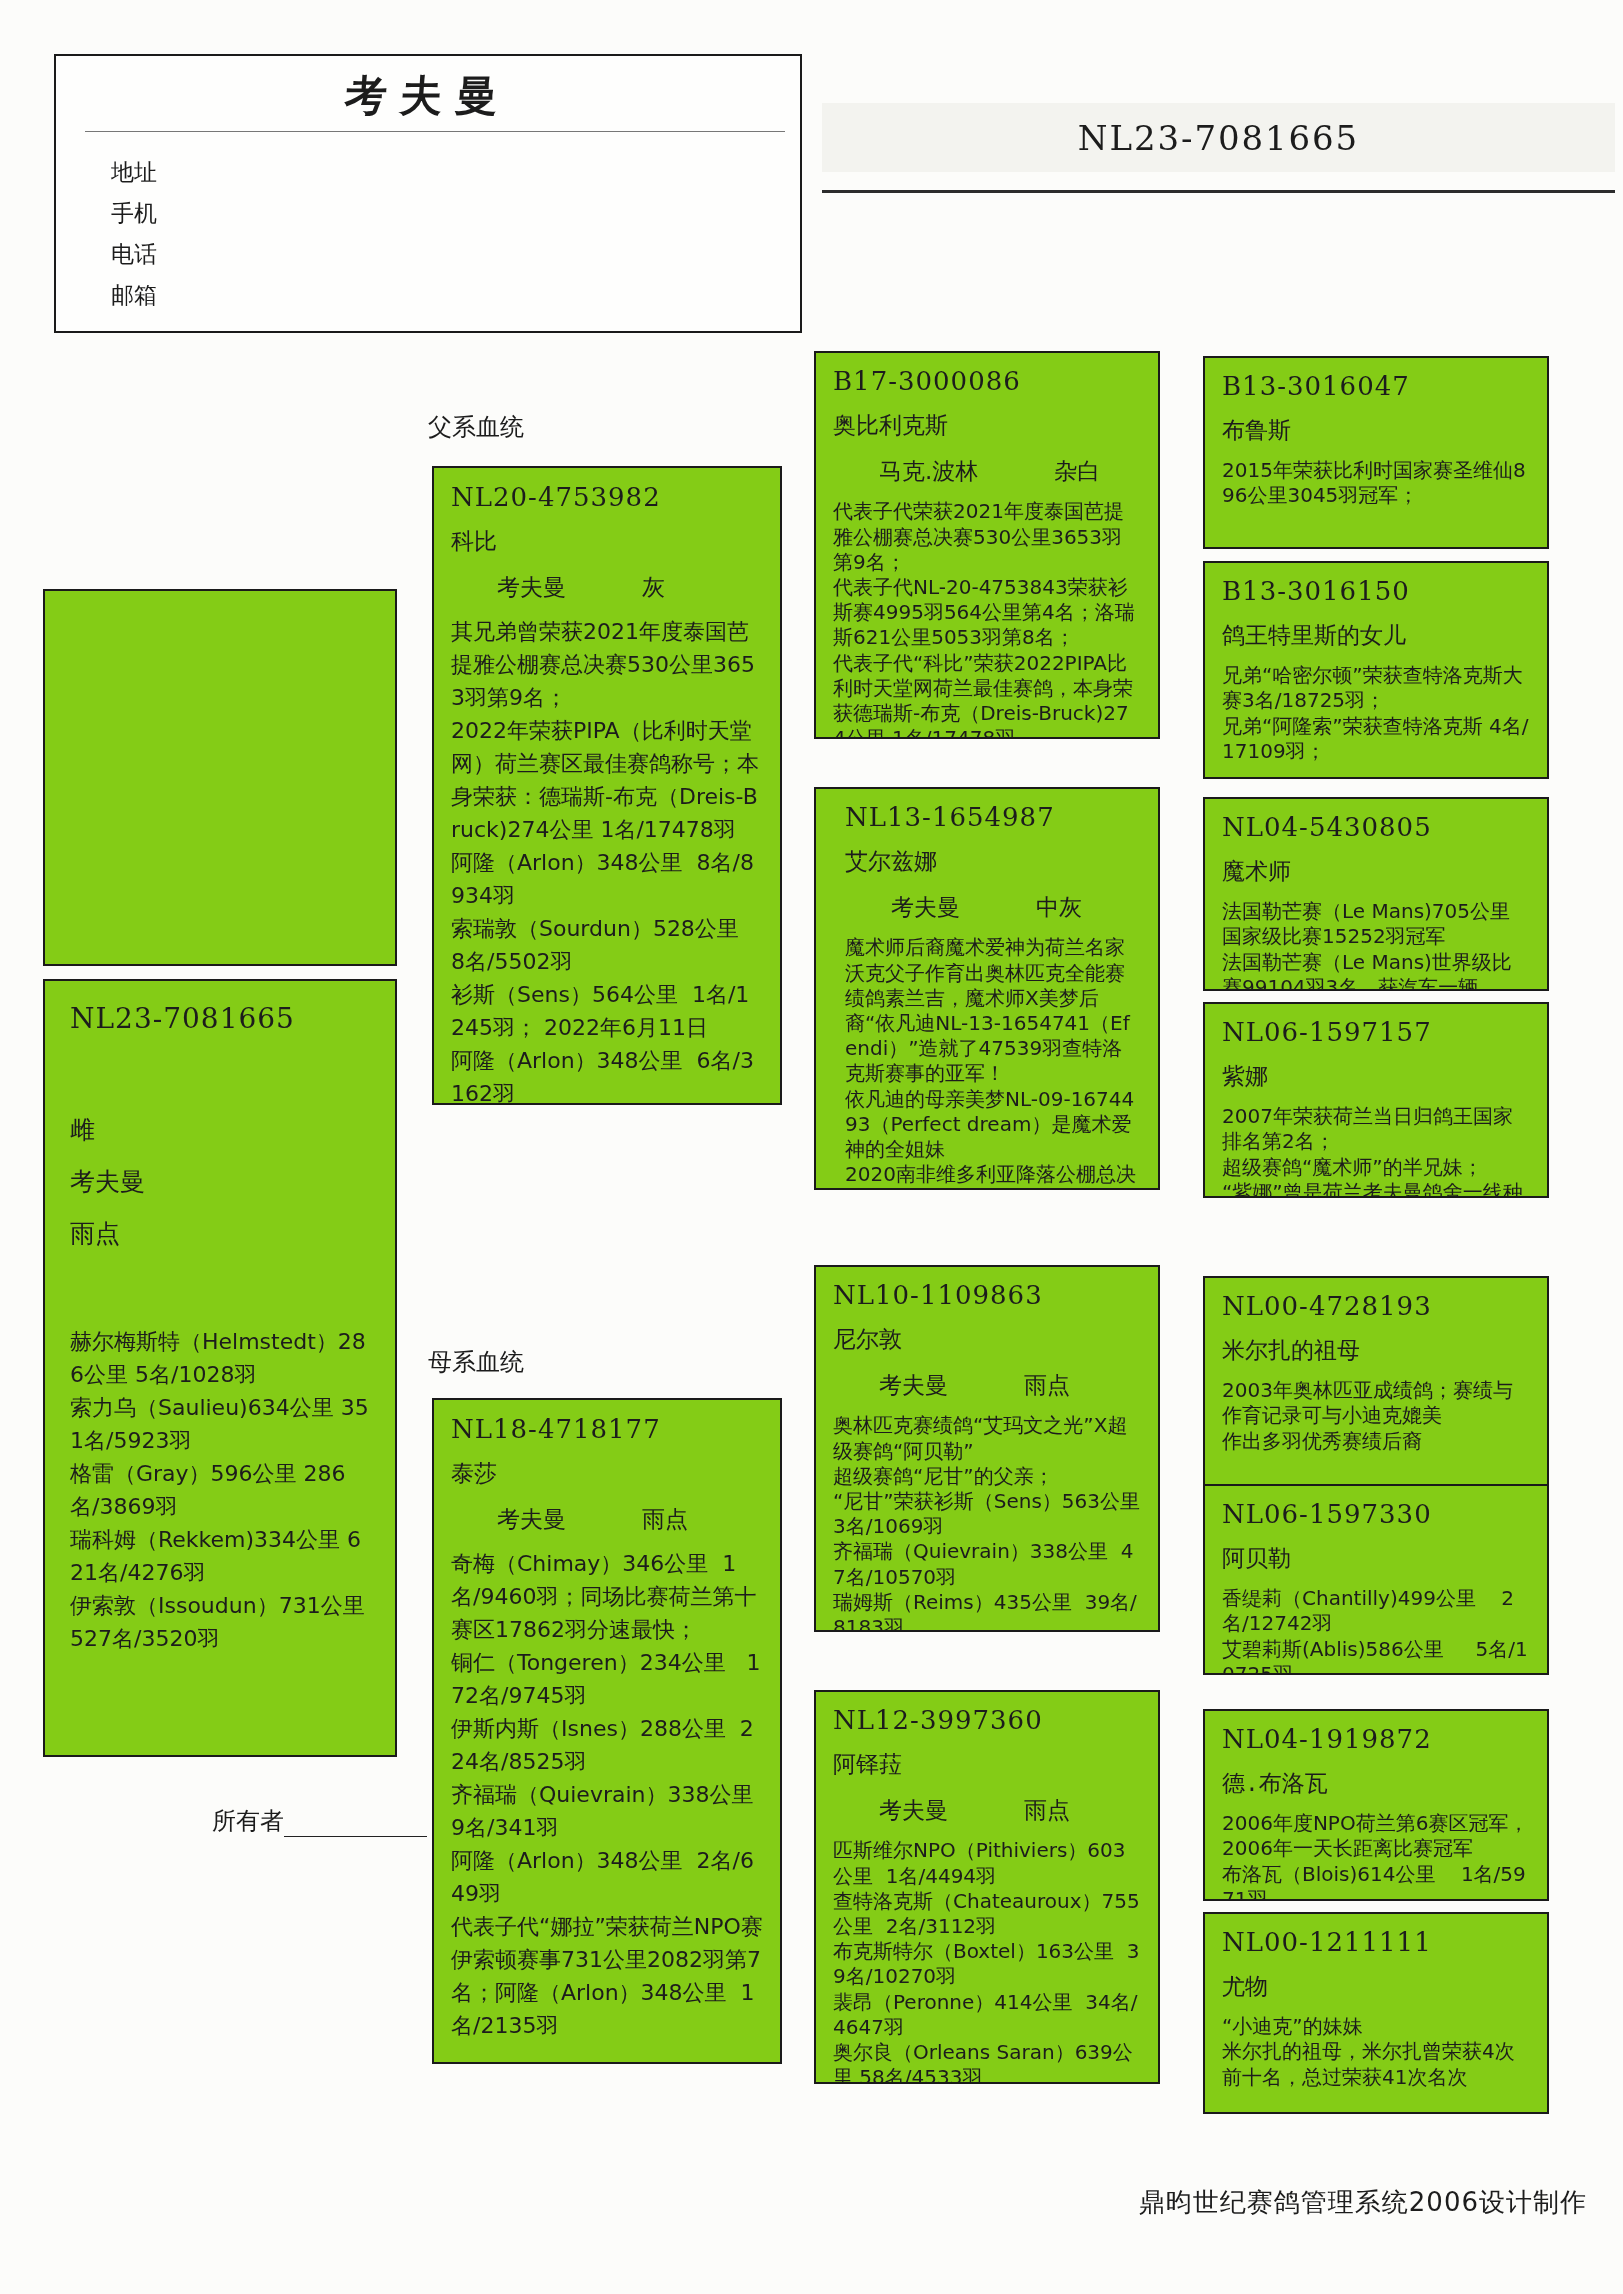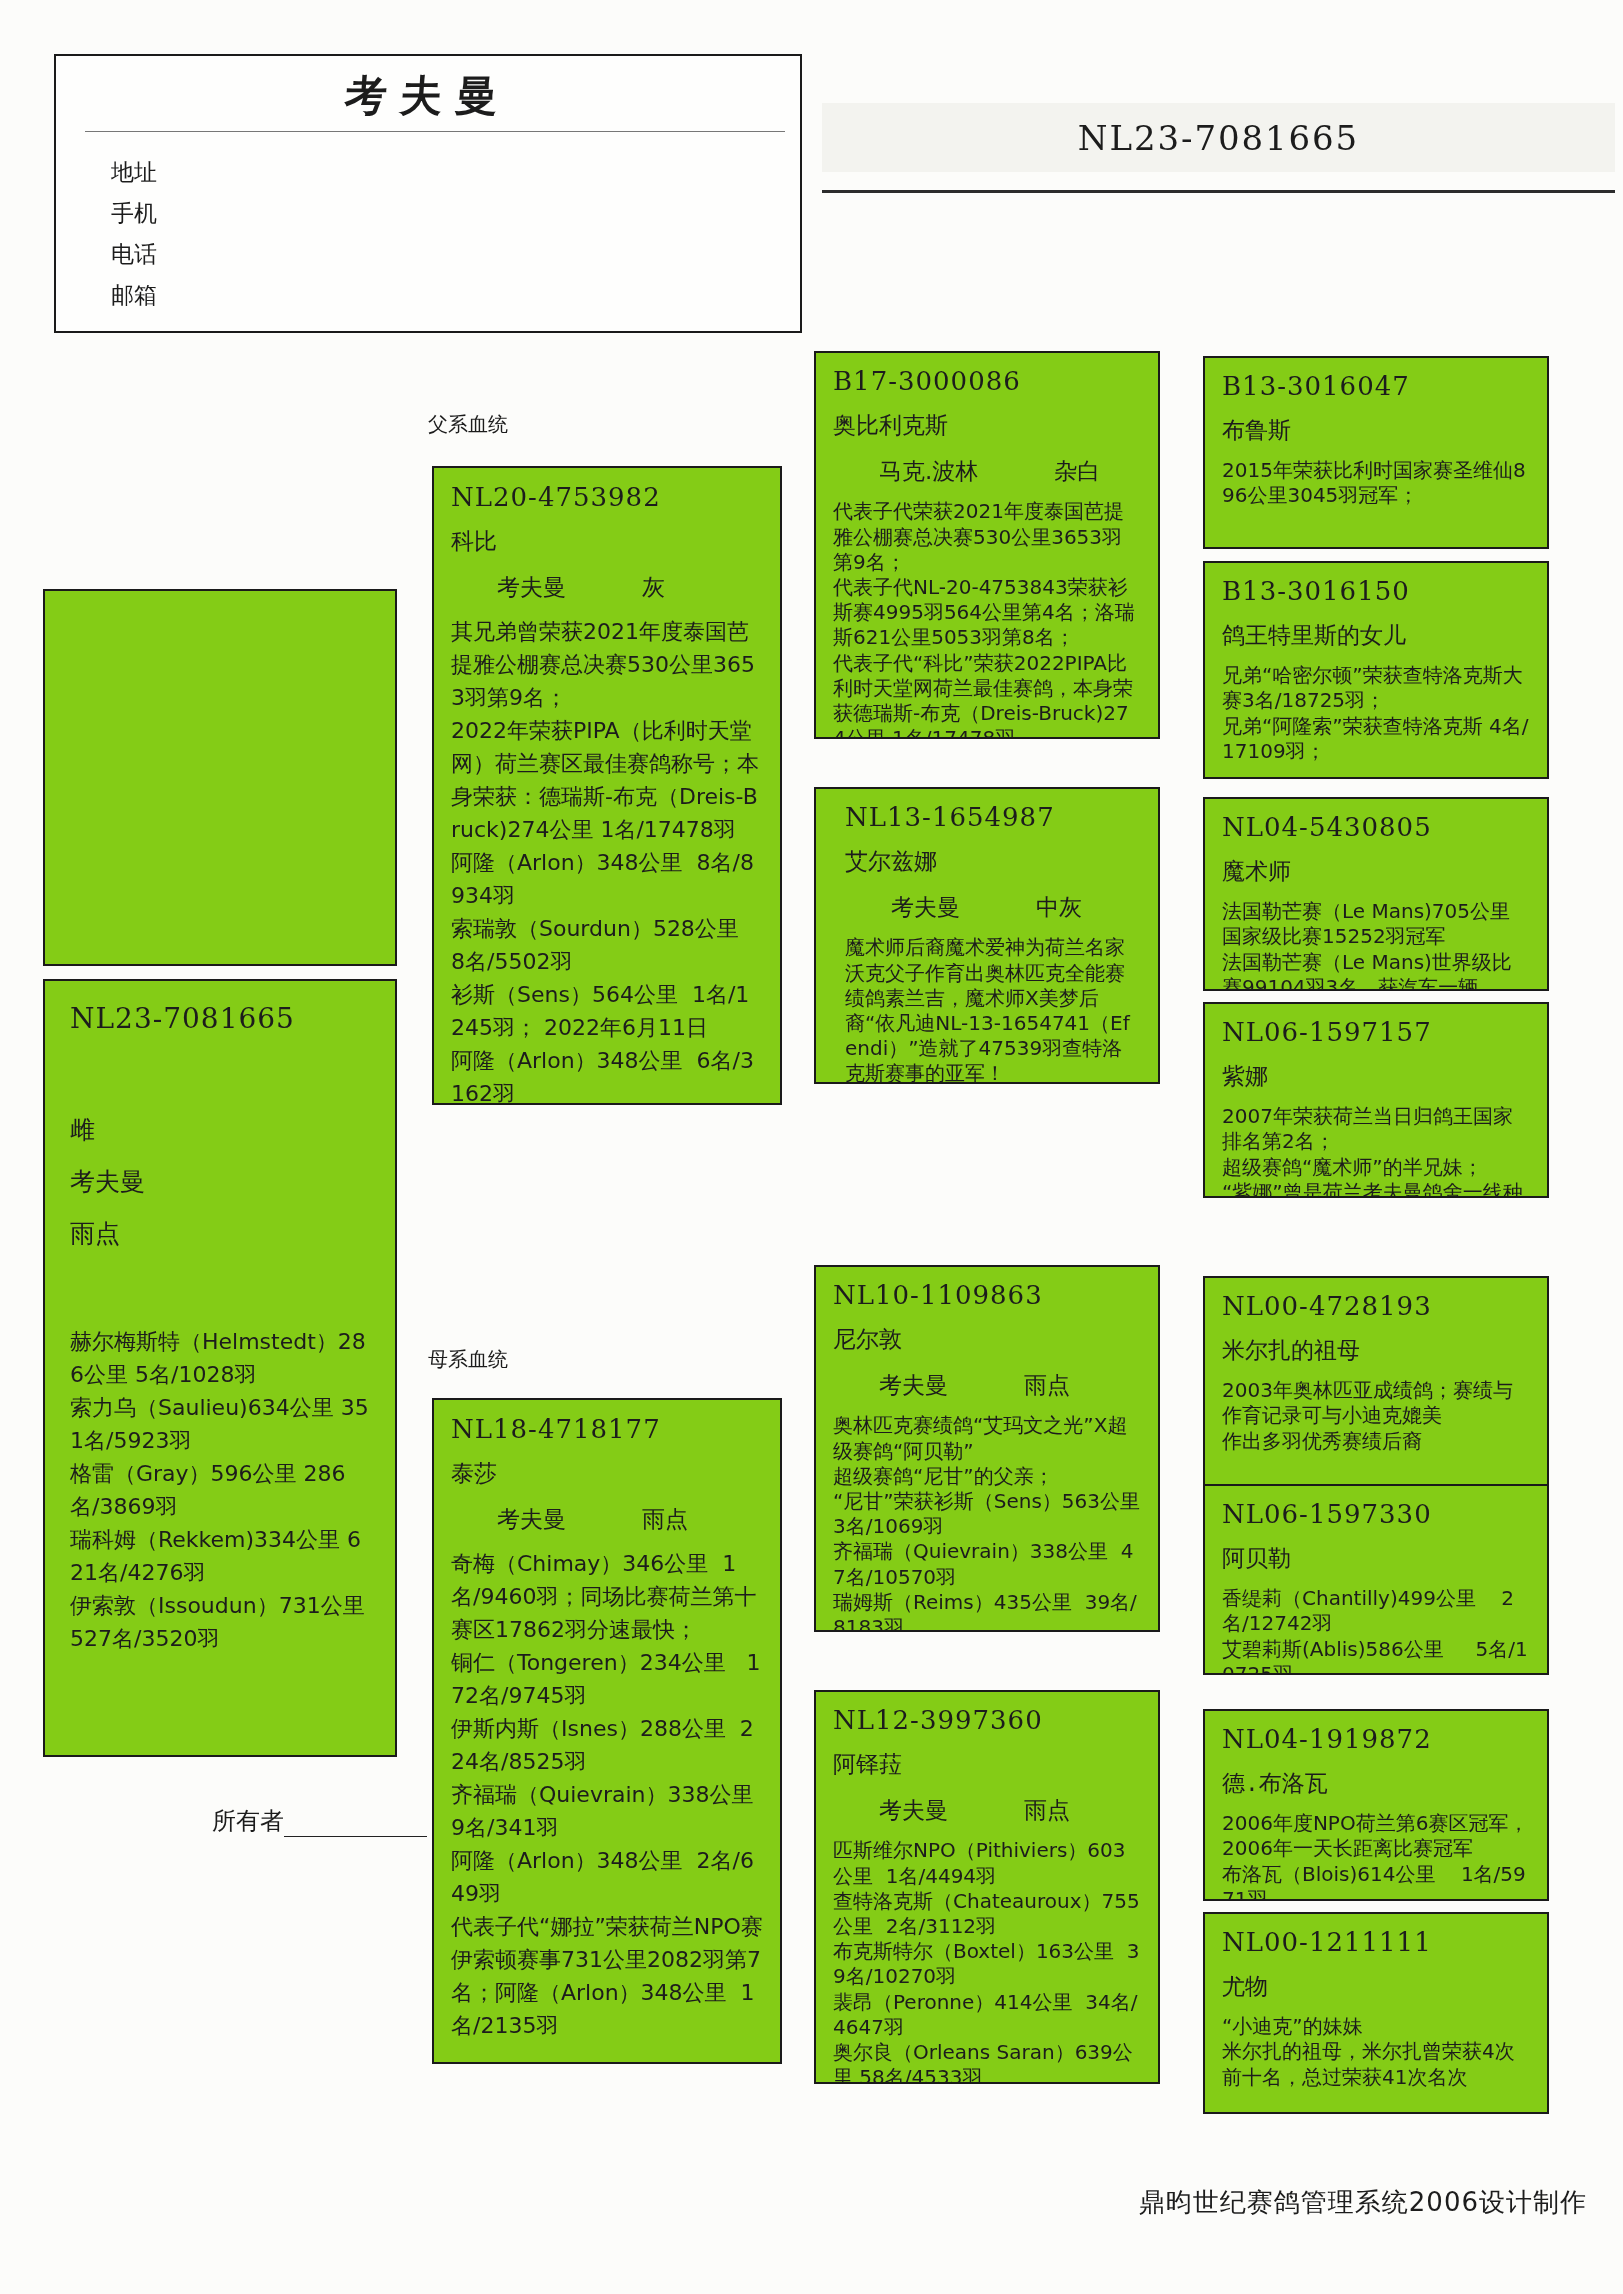--- a/index.html
+++ b/index.html
@@ -17,21 +17,21 @@
   .owner-card{left:54px;top:54px;width:744px;height:275px;border:2.9px solid #1a1a1a;position:absolute;background:#fefefd;}
   .loft-title{text-align:center;margin-top:11.5px;font-size:42px;font-weight:bold;letter-spacing:13.4px;
               font-family:"DejaVu Serif","Liberation Serif",serif;transform:skewX(-4deg);}
   .owner-divider{position:absolute;left:29px;right:15.3px;top:75px;border-top:1.9px solid #777;}
   .contact{position:absolute;left:55px;top:96px;font-size:23px;line-height:41px;}
   
   .ring-banner{left:822px;top:103px;width:793px;height:69px;background:#f3f3ef;
                display:flex;align-items:center;justify-content:center;
                font-family:"DejaVu Serif","Liberation Serif",serif;font-size:34px;letter-spacing:1.9px;}
   .banner-underline{left:822px;top:190px;width:793px;height:2.9px;background:#2c2c2c;}
-  .line-label{position:absolute;font-size:20px;}
+  .line-label{position:absolute;font-size:24px;}
   .owner-line{position:absolute;left:212px;top:1805px;font-size:24px;}
   .owner-blank{display:inline-block;width:143px;border-bottom:1.9px solid #222;height:23px;vertical-align:bottom;}
   .footer{position:absolute;left:956px;top:2185px;width:631px;text-align:right;font-size:26px;letter-spacing:1px;}
   .subject-box .ring{font-size:28px;}
   .subject-box .line1{font-size:25px;}
 </style>
 </head>
 <body>
 
 <div class="page">
@@ -111,21 +111,21 @@
     <div class="srow">
       <span>马克.波林</span>
       <span>杂白</span>
     </div>
     <div class="details">代表子代荣获2021年度泰国芭提雅公棚赛总决赛530公里3653羽第9名；
 代表子代NL-20-4753843荣获衫斯赛4995羽564公里第4名；洛瑞斯621公里5053羽第8名；
 代表子代“科比”荣获2022PIPA比利时天堂网荷兰最佳赛鸽，本身荣获德瑞斯-布克（Dreis-Bruck)274公里 1名/17478羽
 阿隆（Arlon）348公里  8名/8934羽</div>
   </div>
 
-  <div class="box pad" style="left:814px;top:787px;width:346px;height:297px;padding-left:29px;">
+  <div class="box pad" style="left:814px;top:787px;width:346px;height:403px;padding-left:29px;">
     <div class="ring">NL13-1654987</div>
     <div class="bname">艾尔兹娜</div>
     <div class="srow">
       <span>考夫曼</span>
       <span>中灰</span>
     </div>
     <div class="details">魔术师后裔魔术爱神为荷兰名家沃克父子作育出奥林匹克全能赛绩鸽素兰吉，魔术师X美梦后裔“依凡迪NL-13-1654741（Efendi）”造就了47539羽查特洛克斯赛事的亚军！
 依凡迪的母亲美梦NL-09-1674493（Perfect dream）是魔术爱神的全姐妹
 2020南非维多利亚降落公棚总决赛544公里冠军的母亲；冠军分速1173.63</div>
   </div>

